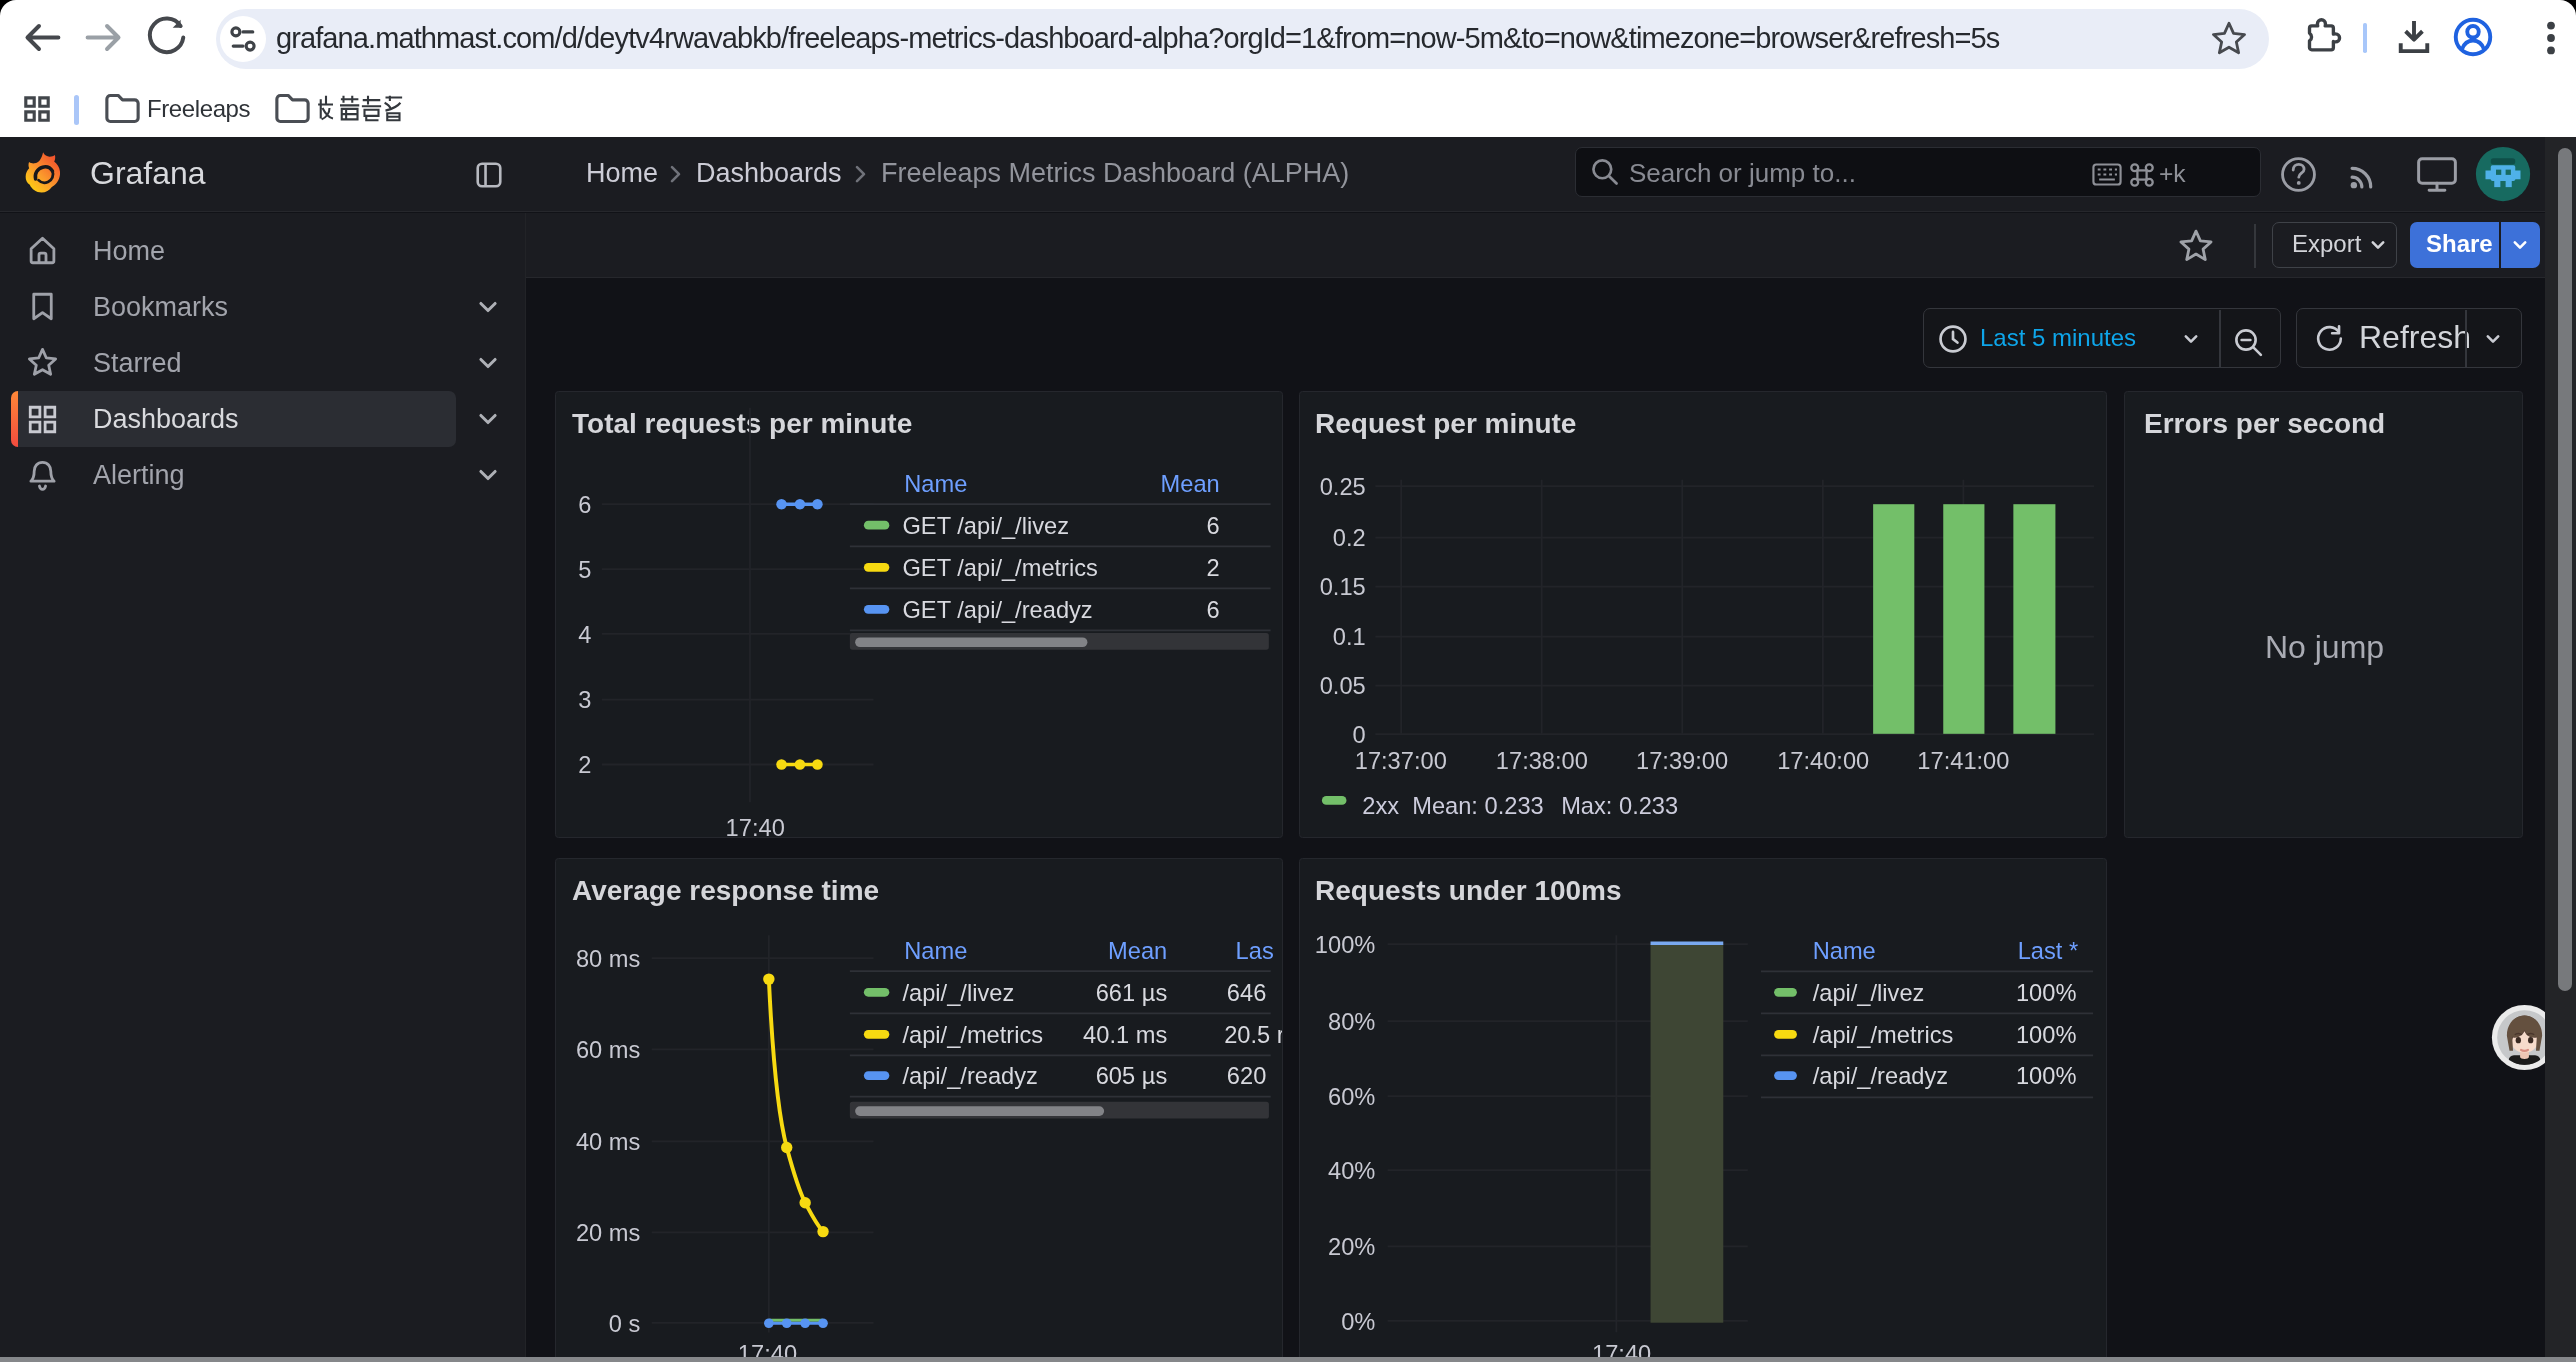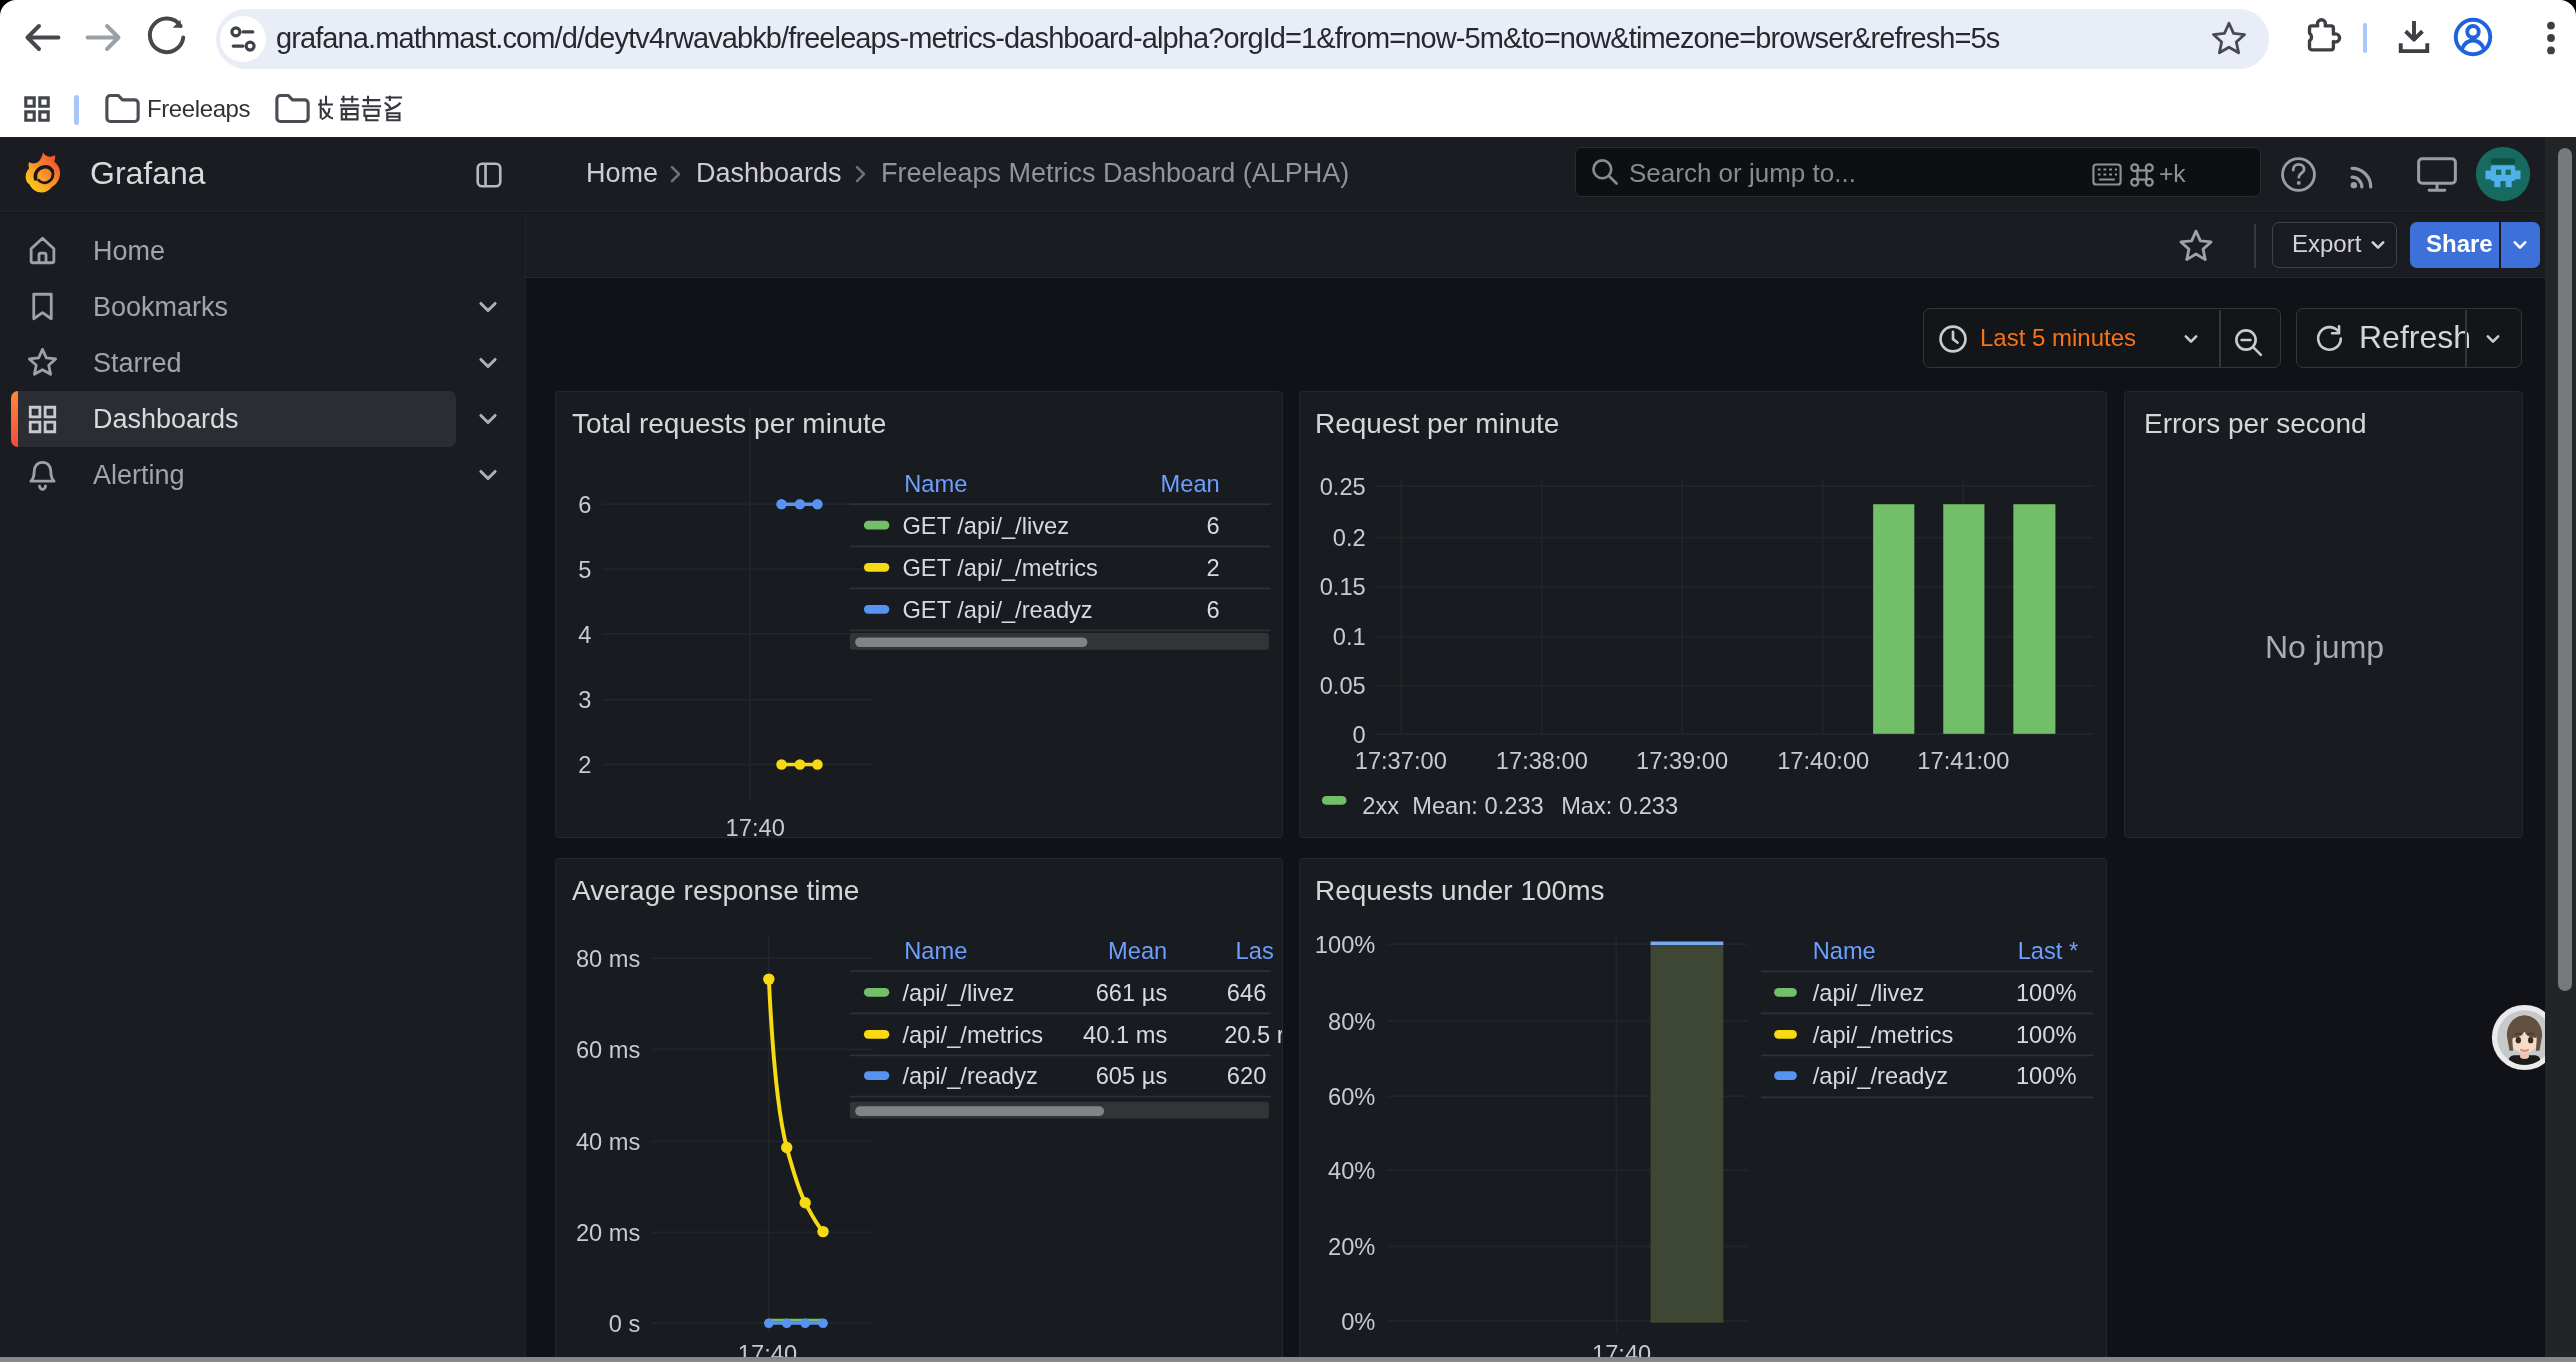--- a/index.html
+++ b/index.html
@@ -12,21 +12,21 @@
 #sitecirc { position:absolute; left:220px; top:16px; width:46px; height:46px; border-radius:23px; background:#fff; }
 #urltext { position:absolute; left:276px; top:0; height:77px; line-height:77px; font-size:29px; letter-spacing:-0.9px; color:#26292e; }
 #app { left:0; top:137px; width:2576px; height:1226px; background:#111217; overflow:hidden; }
 #gheader { position:absolute; left:0; top:0; width:2576px; height:75px; background:#1b1c21; border-bottom:1.8px solid #26272c; }
 #sidebar { position:absolute; left:0; top:76px; width:526px; height:1149px; background:#1b1c21; border-right:1.8px solid #222327; }
 #toolbar2 { position:absolute; left:526px; top:76px; width:2050px; height:65px; background:#1b1c21; border-bottom:1.8px solid #26272c; }
 .brand { position:absolute; left:90px; top:0; height:75px; line-height:73px; font-size:32px; color:#d8d9dd; }
 .crumb { position:absolute; top:0; height:75px; line-height:73px; font-size:27px; }
 .menutext { position:absolute; left:93px; top:0; height:56px; line-height:56px; font-size:27px; color:#a2a4ac; }
 .panel { position:absolute; background:#181b1f; border:1.8px solid #25272d; border-radius:3.5px; overflow:hidden; }
-.ptitle { position:absolute; left:16px; top:16px; font-size:28px; font-weight:400; color:#d5d6da; white-space:nowrap; }
+.ptitle { position:absolute; left:16px; top:16px; font-size:28px; font-weight:700; color:#d5d6da; white-space:nowrap; }
 .btn { position:absolute; border:1.8px solid #3f4248; border-radius:7px; color:#d3d4d9; font-size:24px; }
 #searchbox { position:absolute; left:1575px; top:9.6px; width:686px; height:50px; background:#0e0f13; border:1.8px solid #2b2d33; border-radius:7px; color:#888a92; }
 </style>
 </head>
 <body>
 <div id="chrome" class="abs">
   <svg width="53" height="53" style="left:16px;top:11.4px" viewBox="0 0 60 60">
       <path d="M14 30h34 M26 17 13 30l13 13" stroke="#45484d" stroke-width="4.5" fill="none" stroke-linecap="round" stroke-linejoin="round"></path>
     </svg>
   <svg width="53" height="53" style="left:77px;top:11.4px" viewBox="0 0 60 60">
@@ -208,21 +208,21 @@
     <div class="abs" style="left:1975px;top:8.8px;width:39px;height:46px;border-radius:0 7px 7px 0;background:#3d71d9"></div>
     <svg width="26" height="26" style="left:1981px;top:19px" viewBox="0 0 30 30">
         <path d="M9 12l6 6 6-6" stroke="#fff" stroke-width="3" fill="none" stroke-linecap="round" stroke-linejoin="round"></path>
       </svg>
   </div>
   <div class="abs" style="left:1923px;top:171px;width:358px;height:60px;border:1.8px solid #34363c;border-radius:7px;background:#141519"></div>
   <svg width="32" height="32" style="left:1937px;top:186px" viewBox="0 0 36 36">
       <circle cx="18" cy="18" r="14" stroke="#c9cbd2" stroke-width="3" fill="none"></circle>
       <path d="M18 10v8l5 4" stroke="#c9cbd2" stroke-width="3" fill="none" stroke-linecap="round"></path>
     </svg>
-  <div class="abs" style="left:1980px;top:171px;height:60px;line-height:59px;font-size:24px;color:#f97316">Last 5 minutes</div>
+  <div class="abs" style="left:1980px;top:171px;height:60px;line-height:59px;font-size:24px;color:#0ea5e9">Last 5 minutes</div>
   <svg width="26" height="26" style="left:2178px;top:189px" viewBox="0 0 30 30">
       <path d="M9 12l6 6 6-6" stroke="#c9cbd2" stroke-width="3" fill="none" stroke-linecap="round" stroke-linejoin="round"></path>
     </svg>
   <div class="abs" style="left:2219px;top:173px;width:1.8px;height:57px;background:#34363c"></div>
   <svg width="35" height="35" style="left:2232px;top:189px" viewBox="0 0 40 40">
       <circle cx="16" cy="16" r="11" stroke="#c9cbd2" stroke-width="3" fill="none"></circle>
       <path d="M11 16h10 M25 25l8 8" stroke="#c9cbd2" stroke-width="3" stroke-linecap="round"></path>
     </svg>
   <div class="abs" style="left:2296px;top:171px;width:226px;height:60px;border:1.8px solid #34363c;border-radius:7px;background:#141519"></div>
   <svg width="33" height="33" style="left:2313px;top:185px" viewBox="0 0 38 38">

